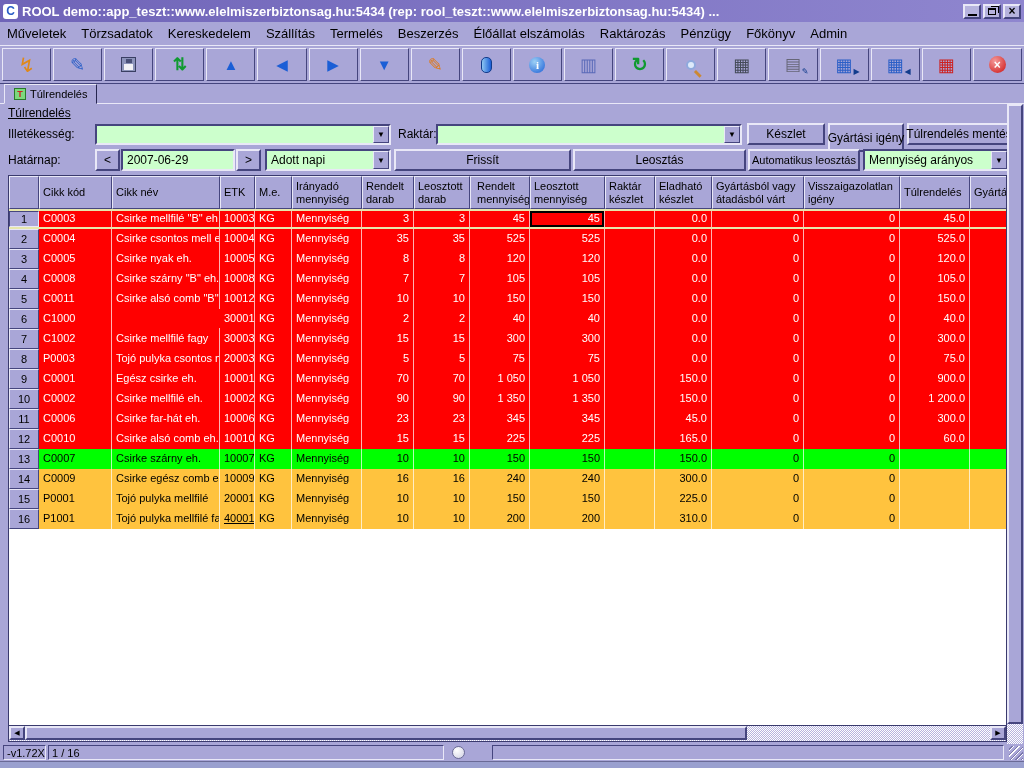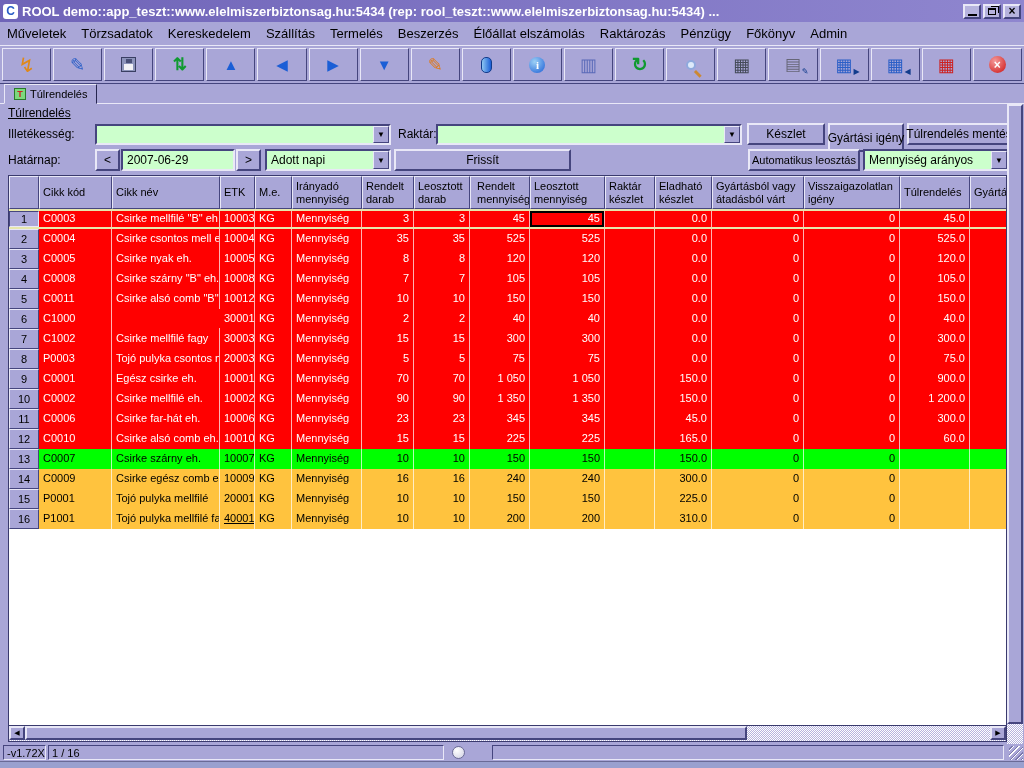--- a/index.html
+++ b/index.html
@@ -246,20 +246,21 @@
 
     <span class="flabel" style="left:8px;top:49px;">Határnap:</span>
     <button class="btn3d" style="left:95px;top:45px;width:25px;height:22px;">&lt;</button>
     <div class="field-green" style="left:121px;top:45px;width:114px;height:22px;">2007-06-29</div>
     <button class="btn3d" style="left:236px;top:45px;width:25px;height:22px;">&gt;</button>
     <div class="combo" style="left:265px;top:45px;width:126px;height:22px;">
       <span class="combo-value" style="top:2px;">Adott napi</span>
       <span class="combo-btn">▼</span>
     </div>
     <button class="btn3d" style="left:394px;top:45px;width:177px;height:22px;">Frissít</button>
+    <button class="btn3d" style="left:573px;top:45px;width:173px;height:22px;">Leosztás</button>
     <button class="btn3d" style="left:748px;top:45px;width:112px;height:22px;font-size:11px;">Automatikus leosztás</button>
     <div class="combo" style="left:863px;top:45px;width:146px;height:22px;">
       <span class="combo-value" style="top:2px;">Mennyiség arányos</span>
       <span class="combo-btn">▼</span>
     </div>
 
     <div class="grid">
       <div class="grid-header" id="grid-header">
           <div class="hcell" style="width: 30px;"></div>
           <div class="hcell" style="width: 73px;">Cikk kód</div>

